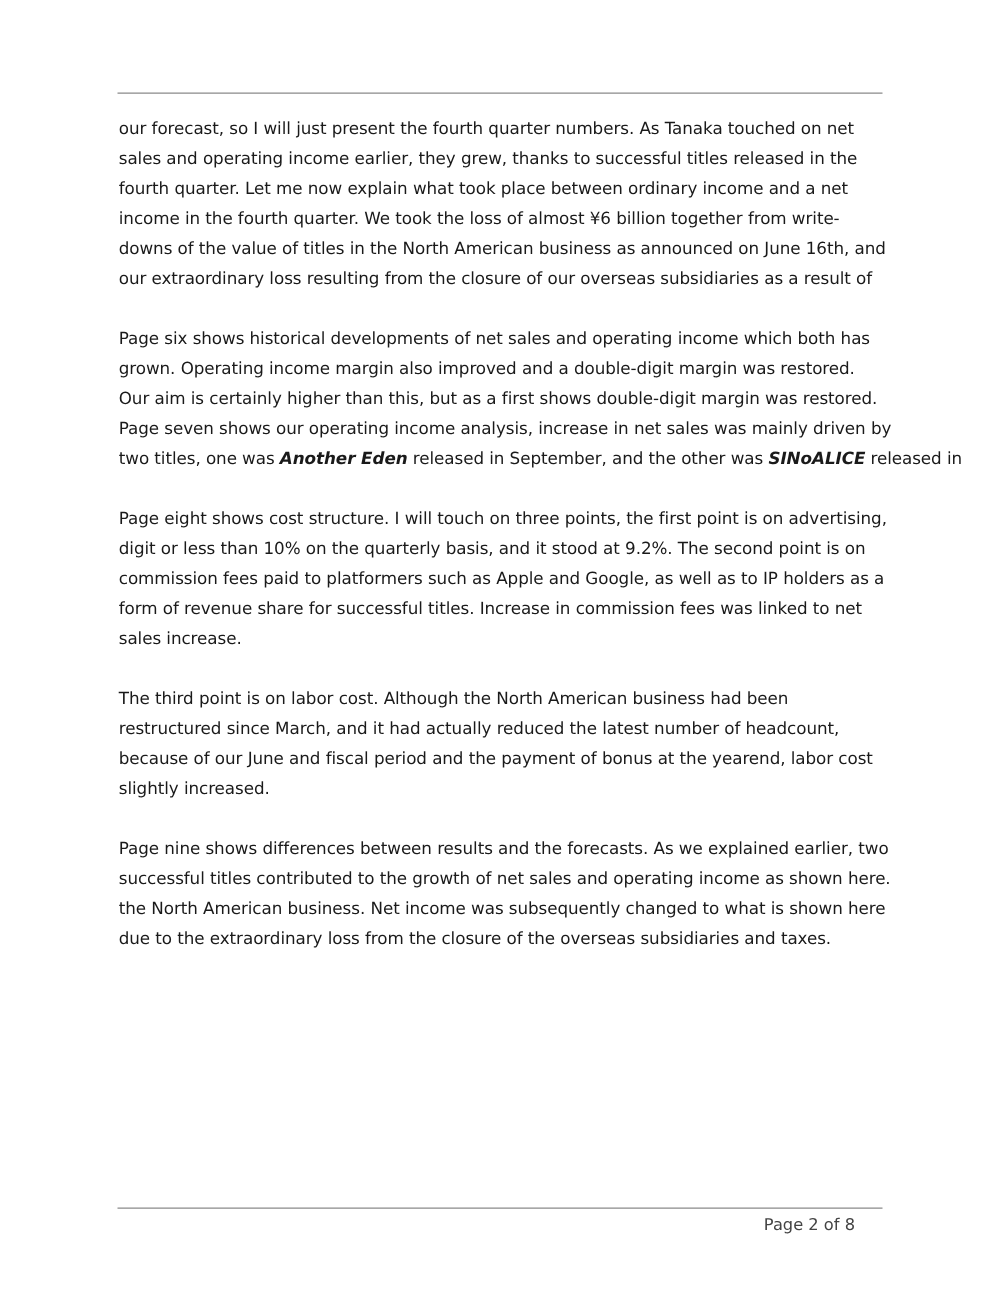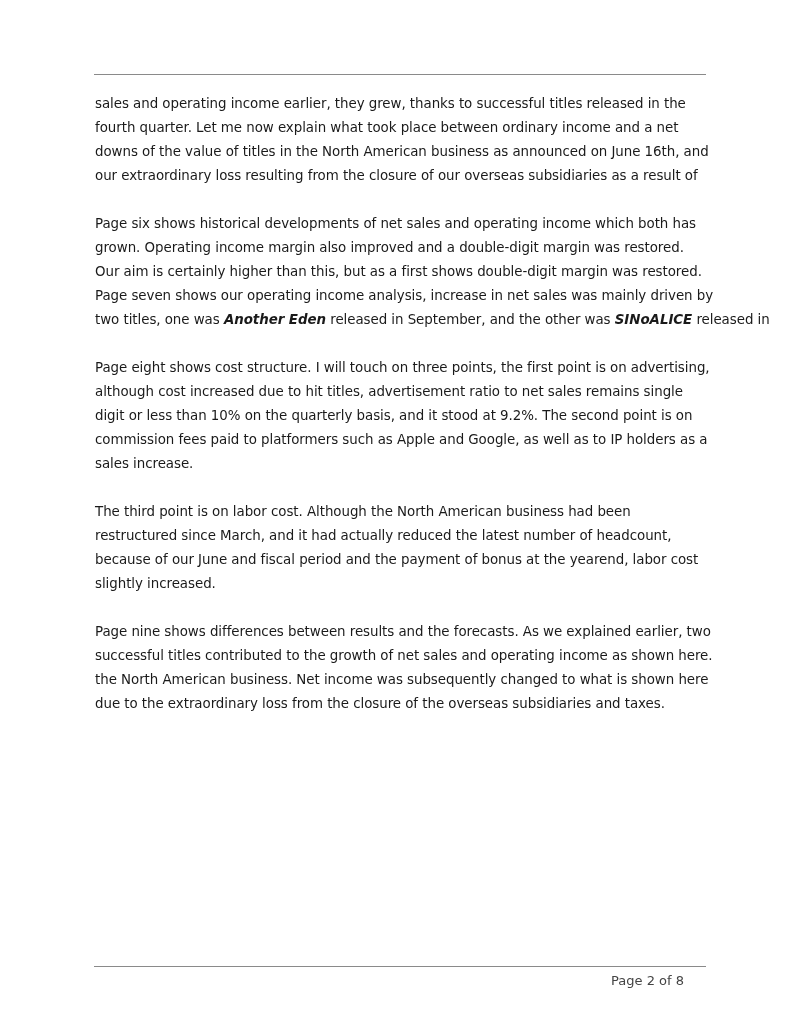--- a/index.html
+++ b/index.html
@@ -16,41 +16,43 @@
     .footer { position: absolute; top: 971px; left: 560px; width: 124px; text-align: right;
               font-size: 13px; color: #444; line-height: 20px; }
   </style>
 </head>
 <body>
 
 <div class="rule top"></div>
 
 <div class="body">
   <div>
+    <div class="line">our forecast, so I will just present the fourth quarter numbers. As Tanaka touched on net</div>
     <div class="line">sales and operating income earlier, they grew, thanks to successful titles released in the</div>
     <div class="line">fourth quarter. Let me now explain what took place between ordinary income and a net</div>
+    <div class="line">income in the fourth quarter. We took the loss of almost ¥6 billion together from write-</div>
     <div class="line">downs of the value of titles in the North American business as announced on June 16th, and</div>
     <div class="line">our extraordinary loss resulting from the closure of our overseas subsidiaries as a result of</div>
   </div>
   <div class="gap"></div>
 
   <div>
     <div class="line">Page six shows historical developments of net sales and operating income which both has</div>
     <div class="line">grown. Operating income margin also improved and a double-digit margin was restored.</div>
     <div class="line">Our aim is certainly higher than this, but as a first shows double-digit margin was restored.</div>
     <div class="line">Page seven shows our operating income analysis, increase in net sales was mainly driven by</div>
     <div class="line"><span>two titles, one was </span><em>Another Eden</em><span> released in September, and the other was </span><em>SINoALICE</em><span> released in</span></div>
   </div>
   <div class="gap"></div>
 
   <div>
     <div class="line">Page eight shows cost structure. I will touch on three points, the first point is on advertising,</div>
-    <div class="line">although cost increased due to hit titles, advertisement ratio to net sales remains single</div>
     <div class="line">digit or less than 10% on the quarterly basis, and it stood at 9.2%. The second point is on</div>
     <div class="line">commission fees paid to platformers such as Apple and Google, as well as to IP holders as a</div>
+    <div class="line">form of revenue share for successful titles. Increase in commission fees was linked to net</div>
     <div class="line">sales increase.</div>
   </div>
   <div class="gap"></div>
 
   <div>
     <div class="line">The third point is on labor cost. Although the North American business had been</div>
     <div class="line">restructured since March, and it had actually reduced the latest number of headcount,</div>
     <div class="line">because of our June and fiscal period and the payment of bonus at the yearend, labor cost</div>
     <div class="line">slightly increased.</div>
   </div>

